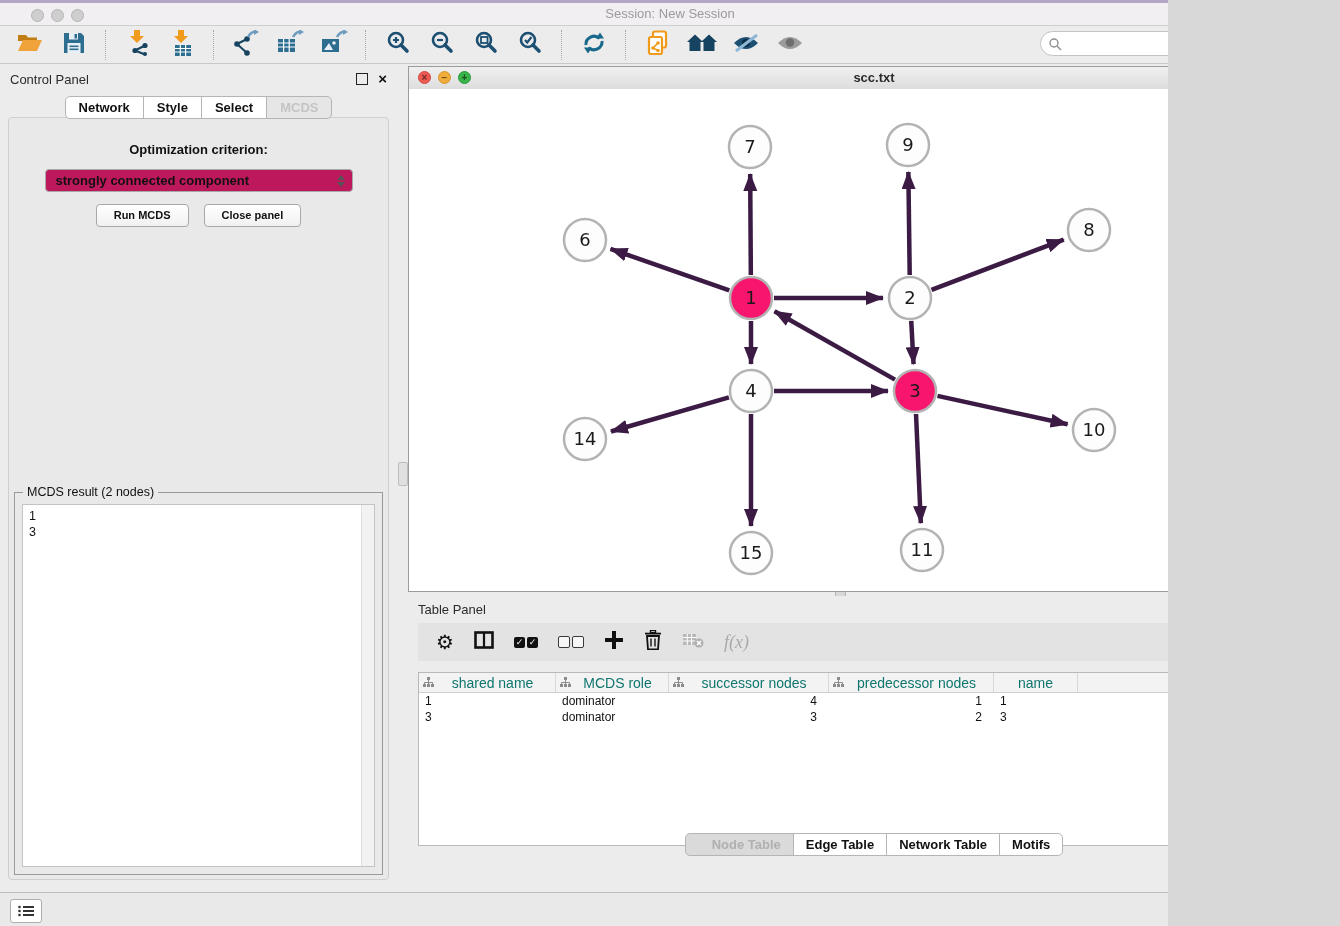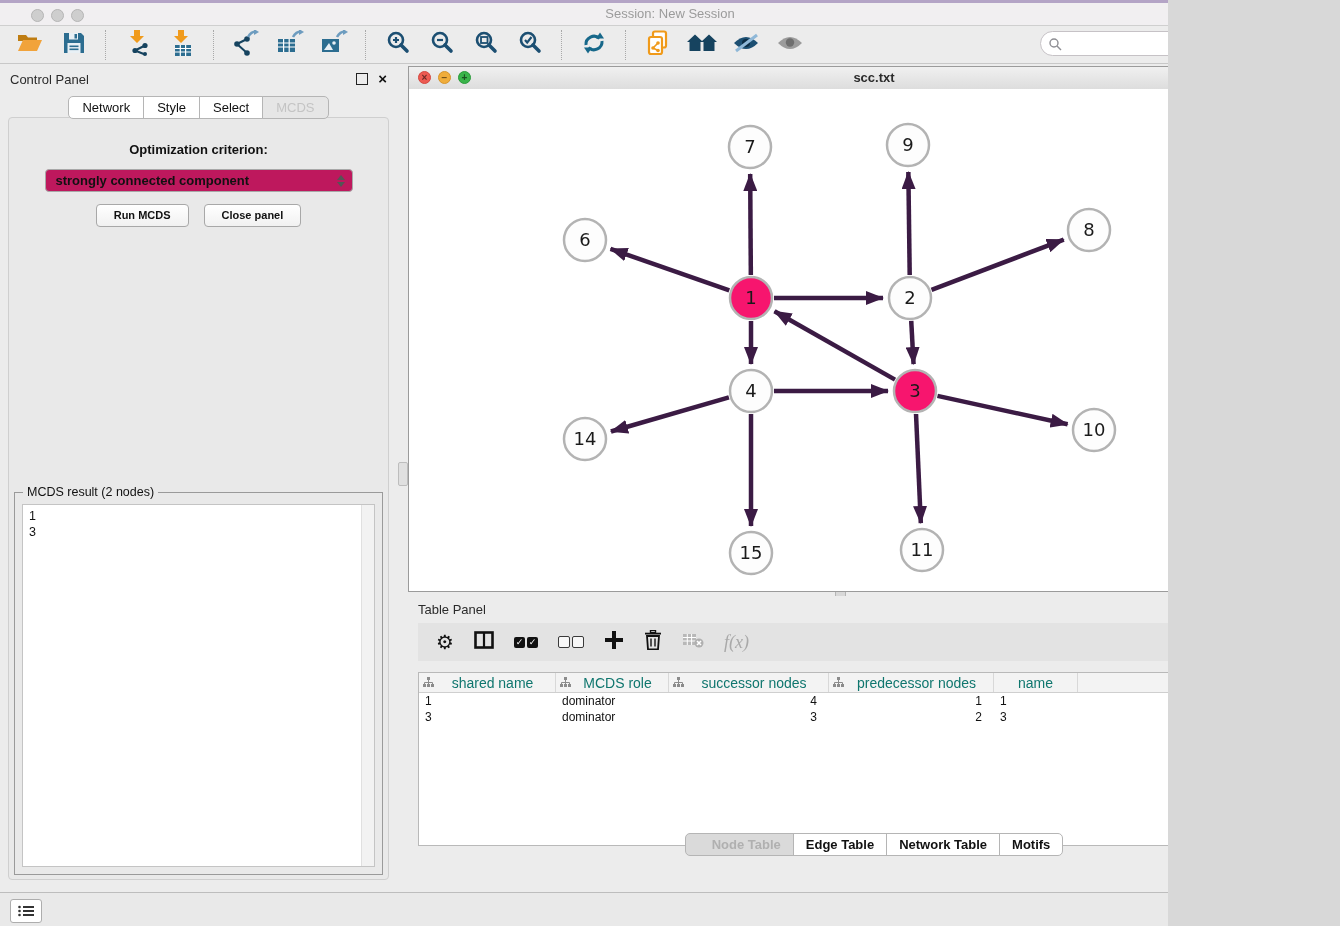--- a/index.html
+++ b/index.html
@@ -22,21 +22,21 @@
   .search-wrap svg{position:absolute;left:8px;top:6px;}
   .search-wrap input{width:100%;height:100%;box-sizing:border-box;border:1px solid #c6c2c6;
     border-radius:13px;background:#fff;padding:0 10px 0 26px;font-size:13px;outline:none;}
   
   .control-panel{position:absolute;left:0;top:66px;width:397px;height:826px;background:#ececec;}
   .panel-head{height:26px;display:flex;align-items:center;padding:0 10px;}
   .panel-head .ptitle{font-size:13px;color:#2b2b2b;flex:1;}
   .float-ic{width:10px;height:10px;border:1.5px solid #222;margin-right:10px;}
   .close-ic{font-size:15px;font-weight:bold;color:#111;line-height:14px;}
   .seg-row{display:flex;justify-content:center;margin-top:4px;position:relative;z-index:2;}
-  .seg{border:1px solid #b5b5b5;margin-left:-1px;background:#fff;font-size:13px;font-weight:400;
+  .seg{border:1px solid #b5b5b5;margin-left:-1px;background:#fff;font-size:13px;font-weight:700;
     color:#111;padding:3px 13px;line-height:15px;}
   .seg:first-child{border-radius:5px 0 0 5px;margin-left:0;}
   .seg:last-child{border-radius:0 5px 5px 0;}
   .seg.active{background:#e6e6e6;color:#c4c4c4;}
   .cp-sub{position:absolute;left:8px;right:8px;top:51px;bottom:12px;border:1px solid #cfcfcf;
     border-radius:4px;background:#e9e9e9;}
   .opt-label{text-align:center;margin-top:24px;font-size:13px;font-weight:600;color:#111;}
   .combo{position:relative;width:308px;height:23px;margin:12px auto 0;background:#be185d;
     border:1px solid #a8a8a8;border-radius:4px;display:flex;align-items:center;box-sizing:border-box;gap:28px;}
   .combo .cval{flex:1;padding-left:10px;font-size:13px;font-weight:600;color:#111;}

